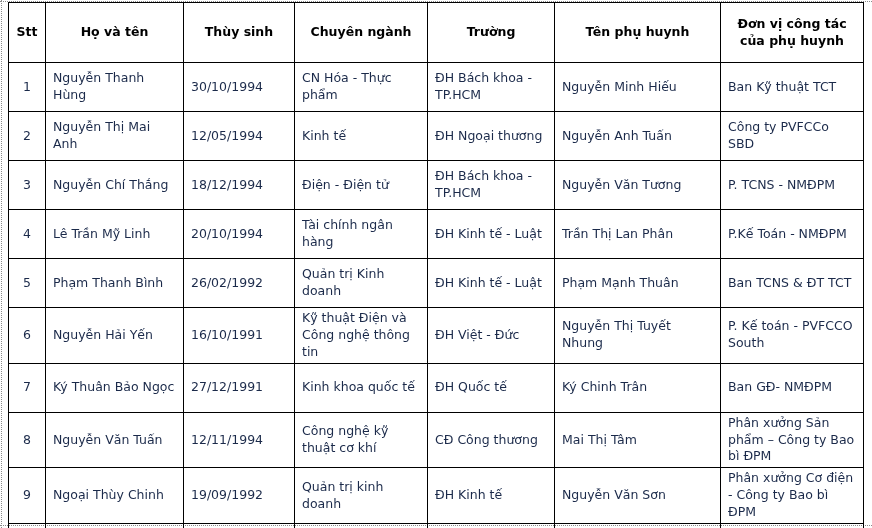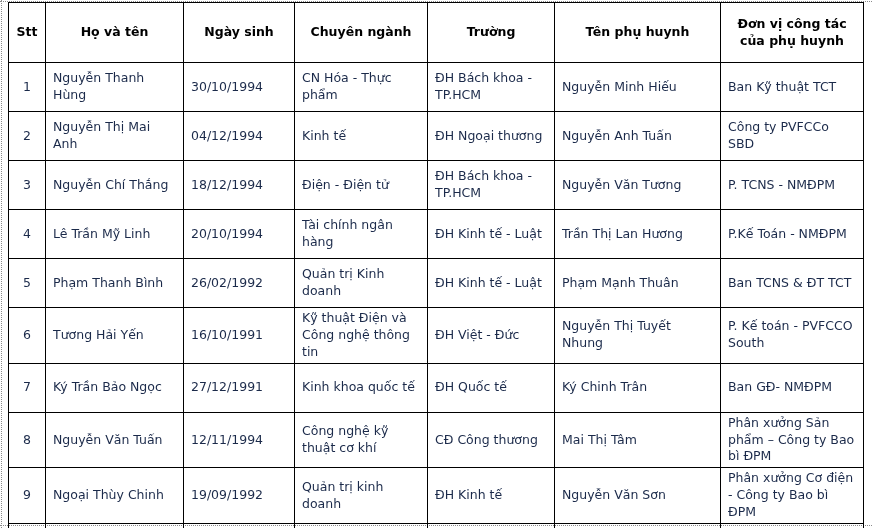--- a/index.html
+++ b/index.html
@@ -71,85 +71,85 @@
         <col class="c2">
         <col class="c3">
         <col class="c4">
         <col class="c5">
         <col class="c6">
     </colgroup>
     <thead>
       <tr>
           <th>Stt</th>
           <th>Họ và tên</th>
-          <th>Ngày sinh</th>
+          <th>Thùy sinh</th>
           <th>Chuyên ngành</th>
           <th>Trường</th>
           <th>Tên phụ huynh</th>
           <th>Đơn vị công tác của phụ huynh</th>
         </tr>
     </thead>
     <tbody>
         <tr>
           <td class="col-0">1</td>
           <td class="col-1">Nguyễn Thanh Hùng</td>
           <td class="col-2">30/10/1994</td>
           <td class="col-3">CN Hóa - Thực phẩm</td>
           <td class="col-4">ĐH Bách khoa - TP.HCM</td>
           <td class="col-5">Nguyễn Minh Hiếu</td>
           <td class="col-6">Ban Kỹ thuật TCT</td>
         </tr>
         <tr>
           <td class="col-0">2</td>
           <td class="col-1">Nguyễn Thị Mai Anh</td>
-          <td class="col-2">04/12/1994</td>
+          <td class="col-2">12/05/1994</td>
           <td class="col-3">Kinh tế</td>
           <td class="col-4">ĐH Ngoại thương</td>
           <td class="col-5">Nguyễn Anh Tuấn</td>
           <td class="col-6">Công ty PVFCCo SBD</td>
         </tr>
         <tr>
           <td class="col-0">3</td>
           <td class="col-1">Nguyễn Chí Thắng</td>
           <td class="col-2">18/12/1994</td>
           <td class="col-3">Điện - Điện tử</td>
           <td class="col-4">ĐH Bách khoa - TP.HCM</td>
           <td class="col-5">Nguyễn Văn Tương</td>
           <td class="col-6">P. TCNS - NMĐPM</td>
         </tr>
         <tr>
           <td class="col-0">4</td>
           <td class="col-1">Lê Trần Mỹ Linh</td>
           <td class="col-2">20/10/1994</td>
           <td class="col-3">Tài chính ngân hàng</td>
           <td class="col-4">ĐH Kinh tế - Luật</td>
-          <td class="col-5">Trần Thị Lan Hương</td>
+          <td class="col-5">Trần Thị Lan Phân</td>
           <td class="col-6">P.Kế Toán - NMĐPM</td>
         </tr>
         <tr>
           <td class="col-0">5</td>
           <td class="col-1">Phạm Thanh Bình</td>
           <td class="col-2">26/02/1992</td>
           <td class="col-3">Quản trị Kinh doanh</td>
           <td class="col-4">ĐH Kinh tế - Luật</td>
           <td class="col-5">Phạm Mạnh Thuân</td>
           <td class="col-6">Ban TCNS &amp; ĐT TCT</td>
         </tr>
         <tr>
           <td class="col-0">6</td>
-          <td class="col-1">Tương Hải Yến</td>
+          <td class="col-1">Nguyễn Hải Yến</td>
           <td class="col-2">16/10/1991</td>
           <td class="col-3">Kỹ thuật Điện và Công nghệ thông tin</td>
           <td class="col-4">ĐH Việt - Đức</td>
           <td class="col-5">Nguyễn Thị Tuyết Nhung</td>
           <td class="col-6">P. Kế toán - PVFCCO South</td>
         </tr>
         <tr>
           <td class="col-0">7</td>
-          <td class="col-1">Ký Trần Bảo Ngọc</td>
+          <td class="col-1">Ký Thuân Bảo Ngọc</td>
           <td class="col-2">27/12/1991</td>
           <td class="col-3">Kinh khoa quốc tế</td>
           <td class="col-4">ĐH Quốc tế</td>
           <td class="col-5">Ký Chinh Trân</td>
           <td class="col-6">Ban GĐ- NMĐPM</td>
         </tr>
         <tr>
           <td class="col-0">8</td>
           <td class="col-1">Nguyễn Văn Tuấn</td>
           <td class="col-2">12/11/1994</td>

